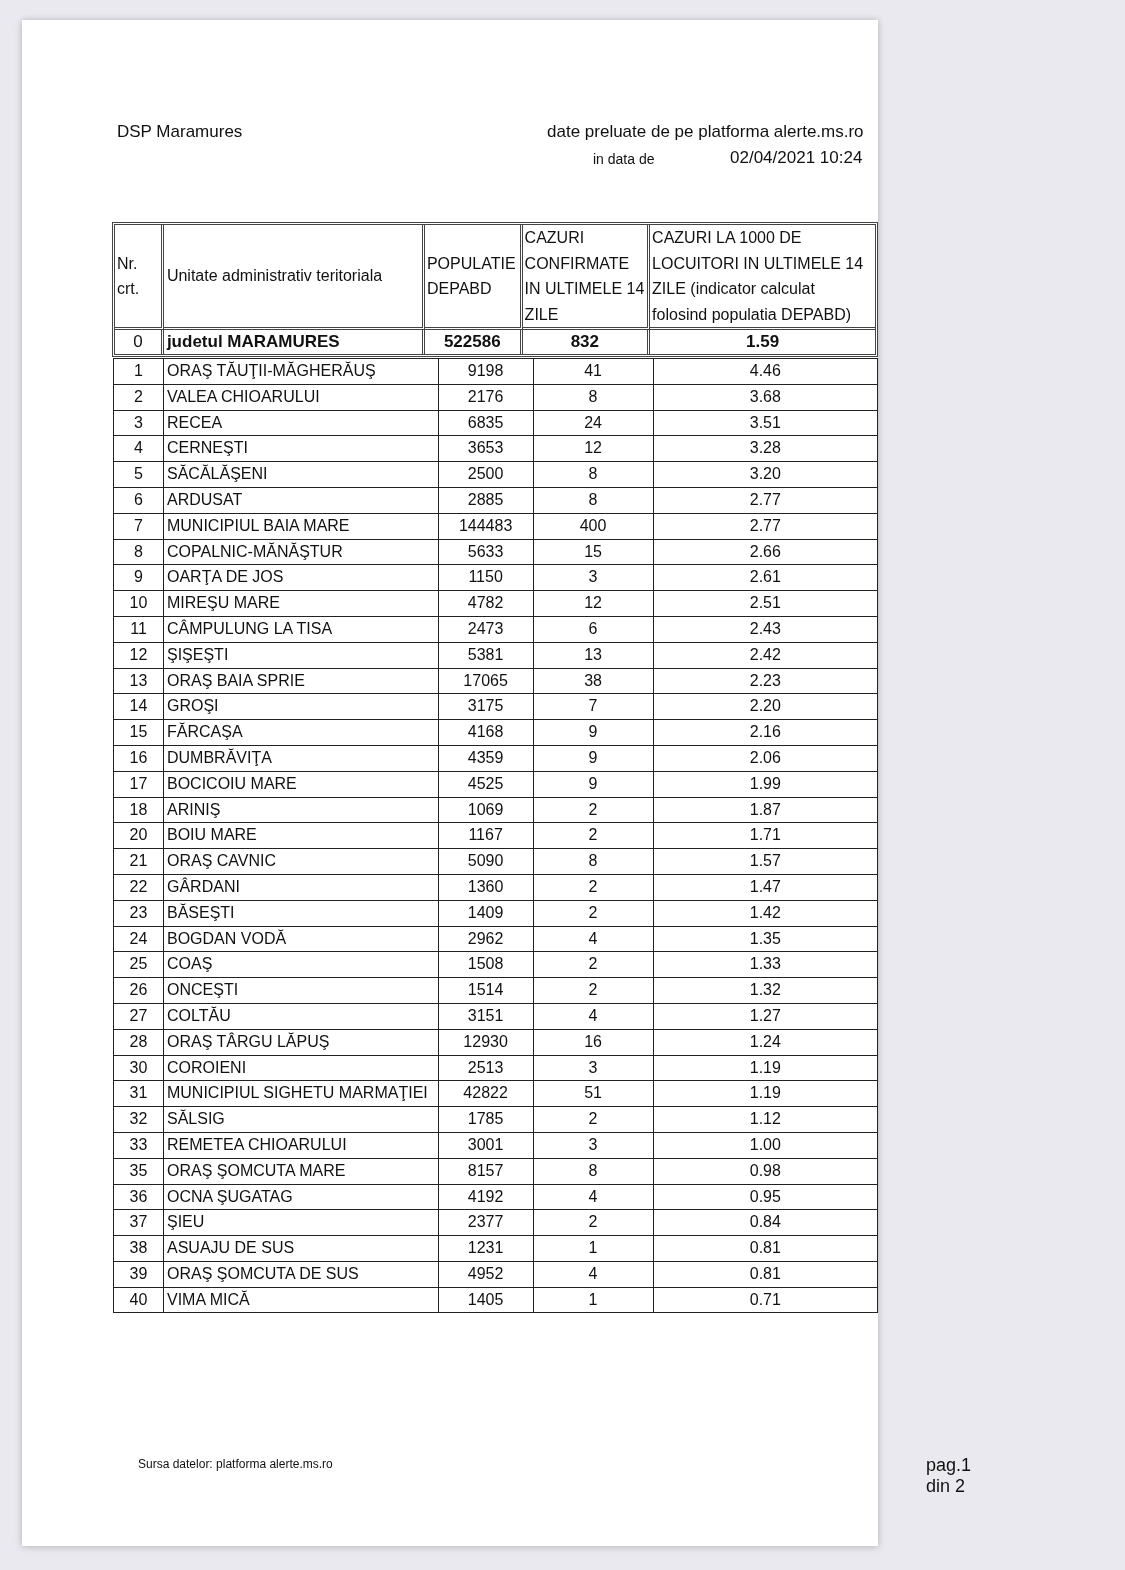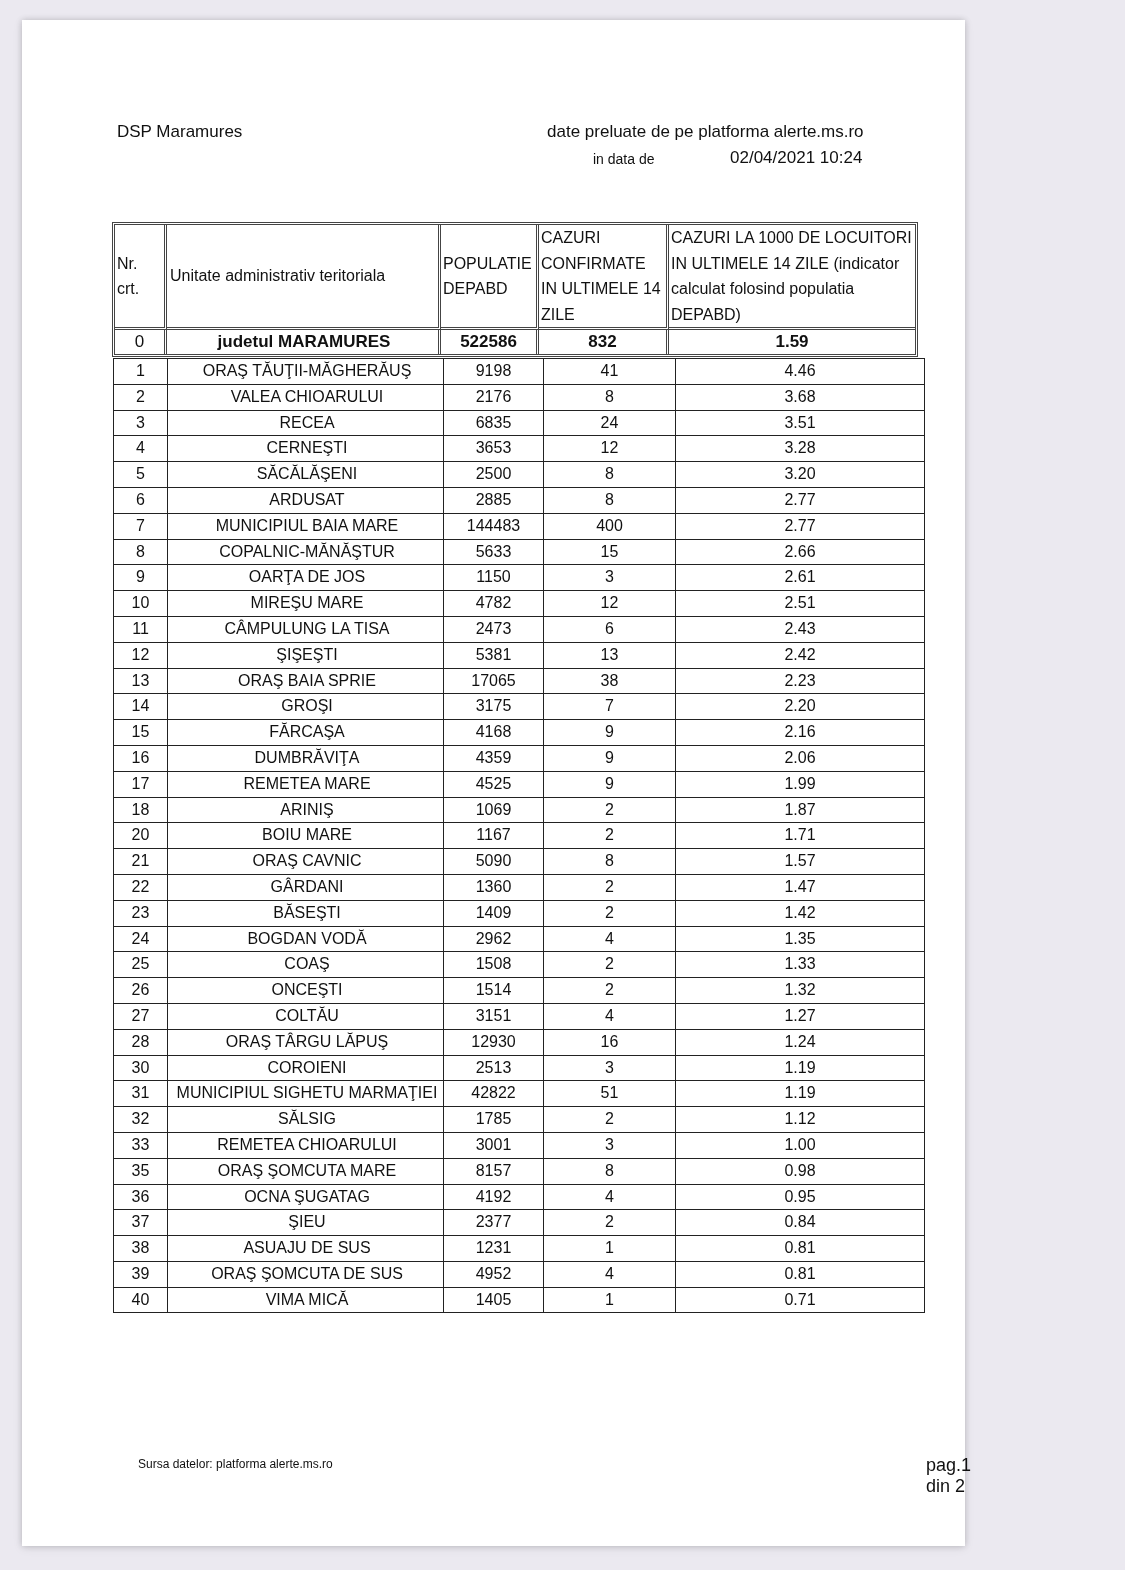--- a/index.html
+++ b/index.html
@@ -3,21 +3,21 @@
 <meta charset="utf-8">
 <style>
   html, body { margin:0; padding:0; }
   body {
     width:1125px; height:1570px; position:relative; overflow:hidden;
     background:#ebe9f0;
     font-family:"Liberation Sans", "DejaVu Sans", sans-serif;
     color:#111;
   }
   .page {
-    position:absolute; left:22px; top:20px; width:943px; height:1526px;
+    position:absolute; left:22px; top:20px; width:856px; height:1526px;
     background:#ffffff;
     box-shadow: 0 0 6px rgba(0,0,0,0.18), 0 2px 10px rgba(0,0,0,0.08);
   }
   .hdr-left { position:absolute; left:95px; top:102px; font-size:17px; }
   .hdr-right { position:absolute; left:525px; top:102px; font-size:17px; }
   .hdr-date-label { position:absolute; left:571px; top:131px; font-size:14px; }
   .hdr-date-value { position:absolute; left:708px; top:128px; font-size:17px; }
   table.head {
     position:absolute; left:90px; top:202px;
     border-collapse:separate; border-spacing:0;
@@ -35,21 +35,21 @@
   table.head th:last-child { border-right:none; }
   table.head tr.total td {
     border-right:3px double #444;
     border-bottom:none;
     font-weight:bold; font-size:17px;
     height:24px; line-height:24px; padding:0;
     white-space:nowrap; overflow:hidden;
   }
   table.head tr.total td:last-child { border-right:none; }
   .ctr { text-align:center; }
-  .lft { text-align:center; padding-left:3px !important; }
+  .lft { text-align:left; padding-left:3px !important; }
 
   table.rows {
     position:absolute; left:91px; top:338px;
     border-collapse:collapse; font-size:16px; table-layout:fixed;
   }
   table.rows td {
     border:1px solid #222; padding:0;
     height:24.8px; line-height:24.8px;
     white-space:nowrap; overflow:hidden;
   }
@@ -208,21 +208,21 @@
         </tr>
         <tr>
           <td class="ctr">16</td>
           <td class="lft">DUMBRĂVIŢA</td>
           <td class="ctr">4359</td>
           <td class="ctr">9</td>
           <td class="ctr">2.06</td>
         </tr>
         <tr>
           <td class="ctr">17</td>
-          <td class="lft">REMETEA MARE</td>
+          <td class="lft">BOCICOIU MARE</td>
           <td class="ctr">4525</td>
           <td class="ctr">9</td>
           <td class="ctr">1.99</td>
         </tr>
         <tr>
           <td class="ctr">18</td>
           <td class="lft">ARINIŞ</td>
           <td class="ctr">1069</td>
           <td class="ctr">2</td>
           <td class="ctr">1.87</td>

